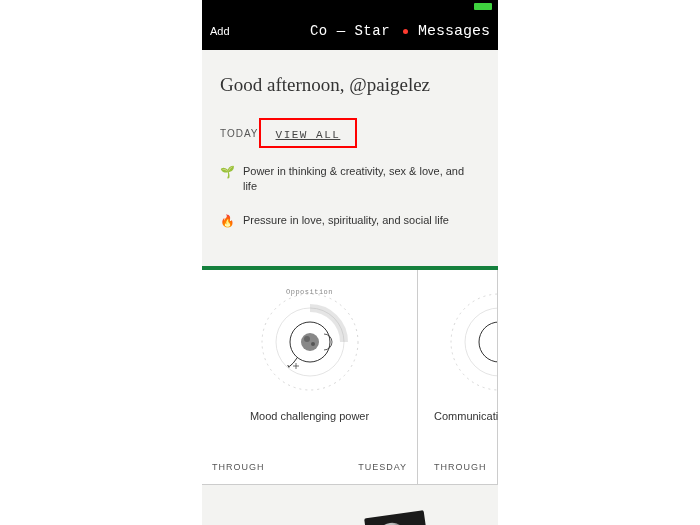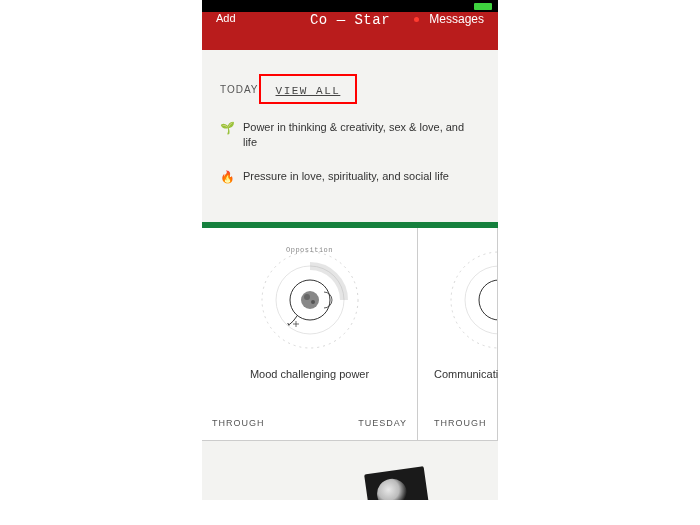--- a/index.html
+++ b/index.html
@@ -30,48 +30,49 @@
       align-items: center;
       padding-right: 6px;
     }
     .battery-icon {
       width: 18px;
       height: 7px;
       background: #3ed23e;
       border-radius: 1px;
     }
     .nav-bar {
-      background: #b91c1c;
+      background: #000000;
       height: 38px;
       display: flex;
-      align-items: flex-start;
+      align-items: center;
       justify-content: space-between;
-      padding: 0 14px;
+      padding: 0 8px;
       position: relative;
     }
     .nav-add {
       color: #fff;
       font-size: 11px;
       font-weight: 400;
     }
     .nav-title {
       position: absolute;
       left: 50%;
       transform: translateX(-50%);
       color: #fff;
       font-family: Liberation Mono, monospace;
       font-size: 14px;
       letter-spacing: 0.5px;
     }
     .nav-messages {
       display: flex;
       align-items: center;
       color: #fff;
-      font-size: 12px;
+      font-size: 15px;
       gap: 10px;
+      font-family: Liberation Mono, monospace;
     }
     .red-dot {
       width: 5px;
       height: 5px;
       background: #ff3b30;
       border-radius: 50%;
     }
     .greeting-section {
       background: #f3f3f1;
       padding: 24px 18px 18px 18px;
@@ -120,21 +121,21 @@
       flex-shrink: 0;
     }
     .insight-text {
       flex: 1;
     }
     .insight-text .link {
       color: #333;
     }
     .cards-container {
       display: flex;
-      border-top: 6px solid #15803d;
+      border-top: 4px solid #15803d;
       height: 218px;
     }
     .card {
       border-right: 1px solid #ccc;
       padding: 14px 10px 12px 10px;
       flex-shrink: 0;
       display: flex;
       flex-direction: column;
       align-items: center;
     }
@@ -233,20 +234,21 @@
   <div class="nav-bar">
     <div class="nav-add">Add</div>
     <div class="nav-title">Co — Star</div>
     <div class="nav-messages">
       <span class="red-dot"></span>
       <span>Messages</span>
     </div>
   </div>
 
   <div class="greeting-section">
+    <div class="greeting">Good afternoon, @paigelez</div>
 
     <div class="today-row">
       <div class="today-label">TODAY</div>
       <div class="view-all-box">
         <span class="view-all">VIEW ALL</span>
       </div>
     </div>
 
     <div class="insight-row">
       <span class="insight-emoji">🌱</span>

